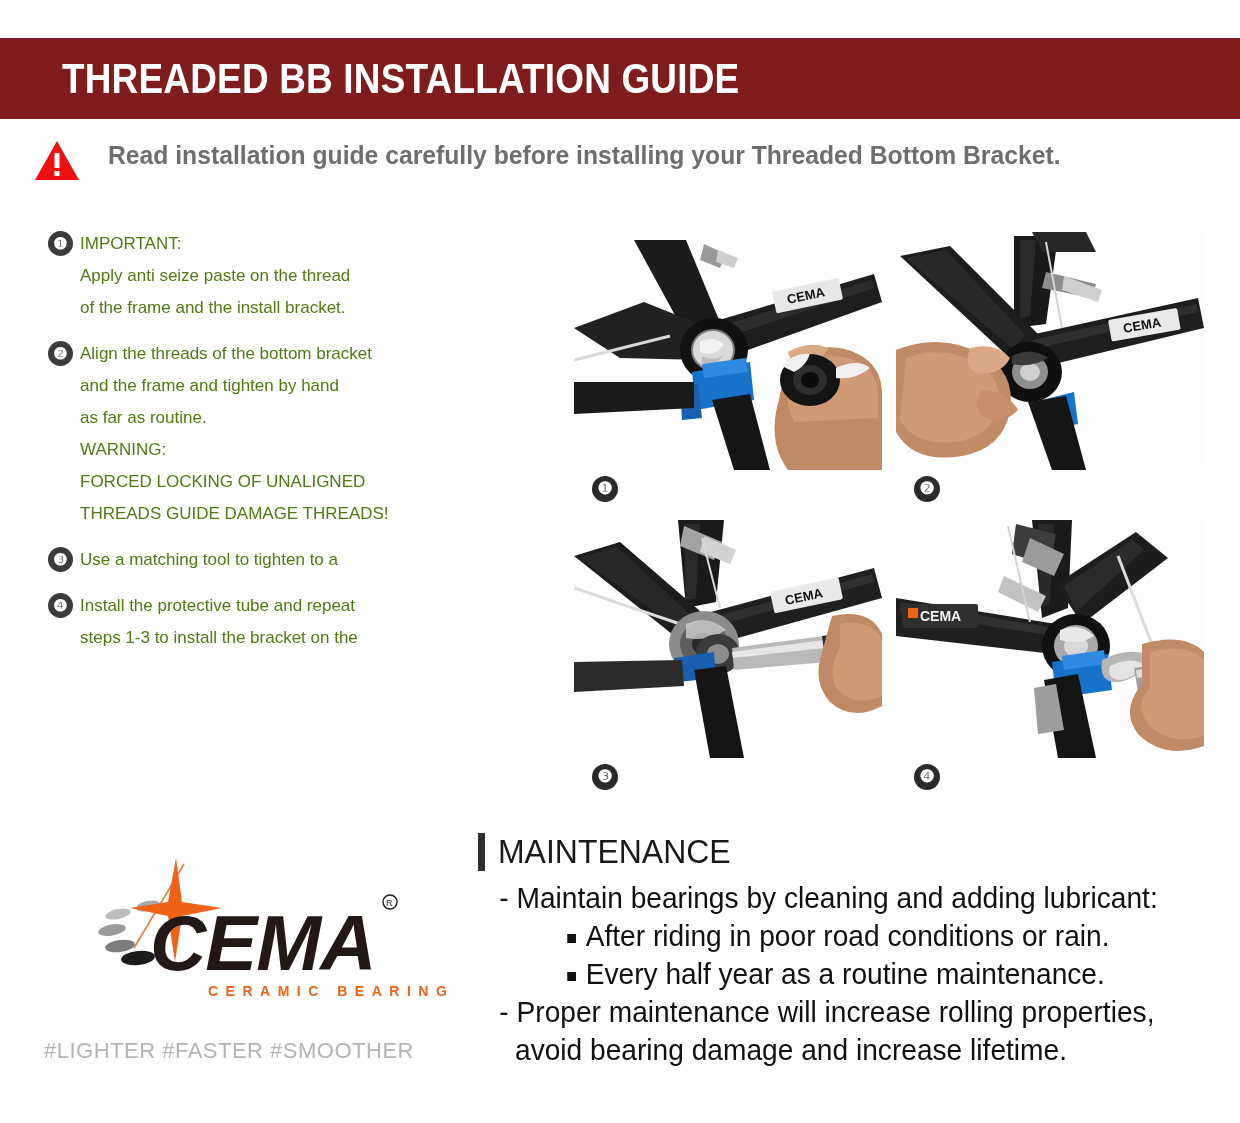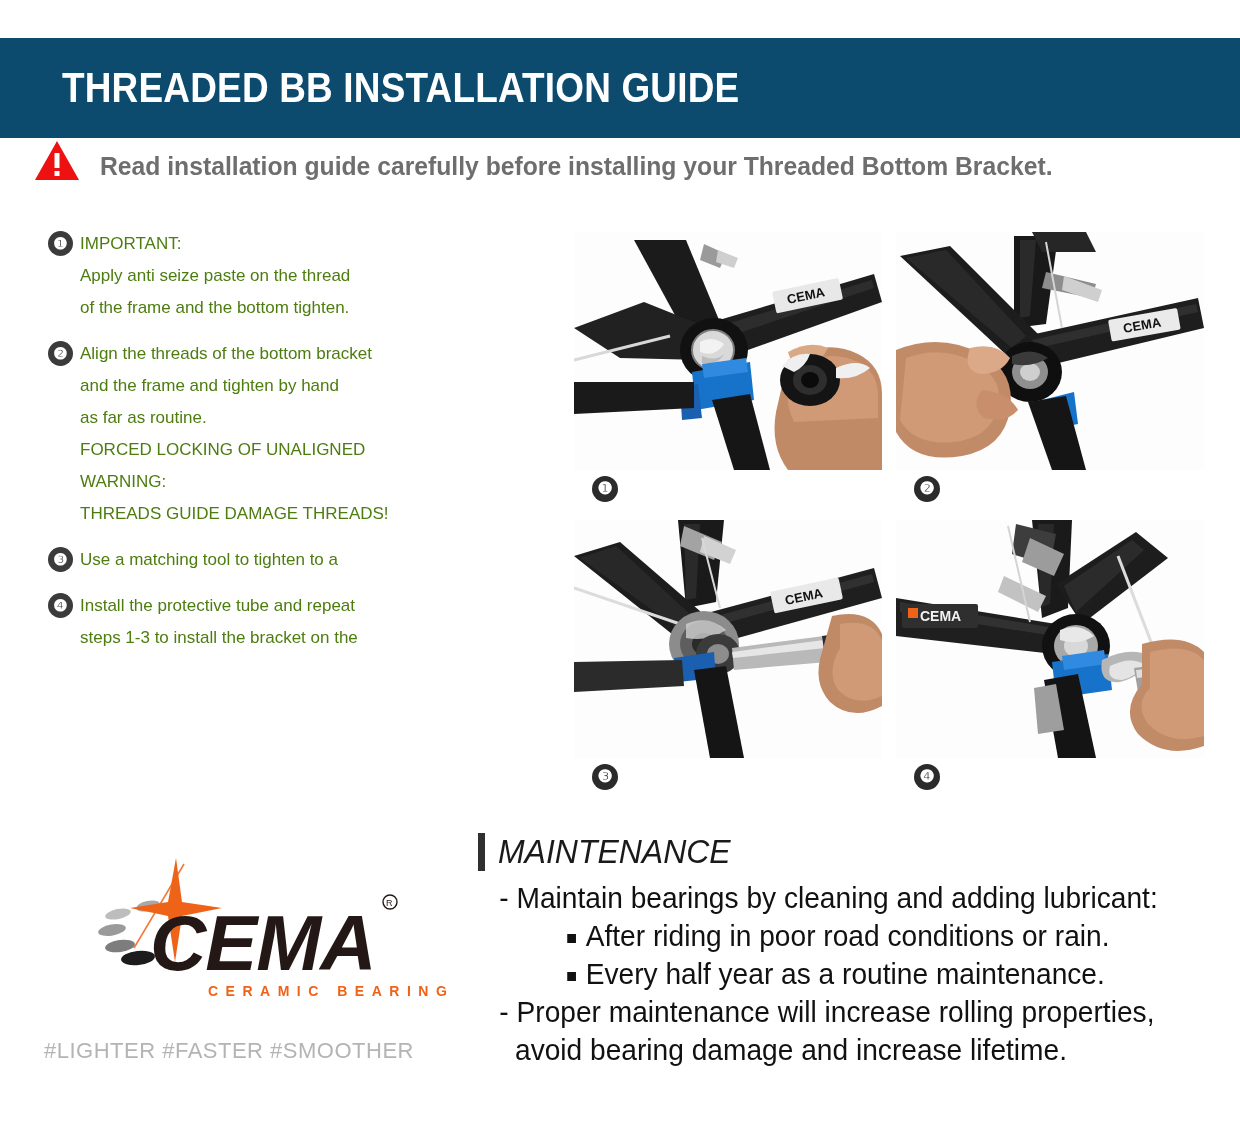--- a/index.html
+++ b/index.html
@@ -10,44 +10,44 @@
     background: #ffffff;
     font-family: "Liberation Sans", sans-serif;
     overflow: hidden;
     position: relative;
   }
 
   
   .header-bar {
     position: absolute;
     left: 0; top: 38px;
-    width: 1240px; height: 100px;
-    background: #0c4a6e;
+    width: 1240px; height: 81px;
+    background: #7f1d1d;
     display: flex;
     align-items: center;
   }
   .header-title {
     color: #ffffff;
     font-family: "Liberation Sans Narrow", "Liberation Sans", sans-serif;
     font-weight: bold;
     font-size: 42px;
     letter-spacing: 0.2px;
     transform: scaleX(0.88);
     transform-origin: left center;
     margin-left: 62px;
     white-space: nowrap;
   }
 
   
   .warn-row {
     position: absolute;
     left: 34px; top: 140px;
     display: flex;
-    align-items: flex-end;
-    gap: 20px;
+    align-items: flex-start;
+    gap: 28px;
   }
   .warn-tri { width: 46px; height: 42px; display: block; }
   .warn-text {
     color: #6e6e6e;
     font-family: "Liberation Sans Narrow", "Liberation Sans", sans-serif;
     font-weight: bold;
     font-size: 26px;
     transform: scaleX(0.95);
     transform-origin: left center;
     white-space: nowrap;
@@ -142,21 +142,20 @@
   
   .maint {
     position: absolute;
     left: 478px; top: 832px;
     width: 740px;
   }
   .maint-head {
     display: flex;
     align-items: center;
     margin-bottom: 8px;
-    font-style: italic;
   }
   .maint-bar {
     width: 7px; height: 38px;
     background: #2f2f2f;
     margin-right: 13px;
   }
   .maint-title {
     font-family: "Liberation Sans Narrow", "Liberation Sans", sans-serif;
     font-size: 34px;
     font-weight: normal;
@@ -200,32 +199,32 @@
   <div class="warn-text">Read installation guide carefully before installing your Threaded Bottom Bracket.</div>
 </div>
 
 <div class="steps">
 
   <div class="step">
     <div class="step-num">❶</div>
     <div class="step-body">
       <div>IMPORTANT:</div>
       <div>Apply anti seize paste on the thread</div>
-      <div>of the frame and the bottom tighten.</div>
+      <div>of the frame and the install bracket.</div>
     </div>
   </div>
 
   <div class="step">
     <div class="step-num">❷</div>
     <div class="step-body">
       <div>Align the threads of the bottom bracket</div>
       <div>and the frame and tighten by hand</div>
       <div>as far as routine.</div>
+      <div>WARNING:</div>
       <div>FORCED LOCKING OF UNALIGNED</div>
-      <div>WARNING:</div>
       <div>THREADS GUIDE DAMAGE THREADS!</div>
     </div>
   </div>
 
   <div class="step">
     <div class="step-num">❸</div>
     <div class="step-body">
       <div>Use a matching tool to tighten to a</div>
     </div>
   </div>

